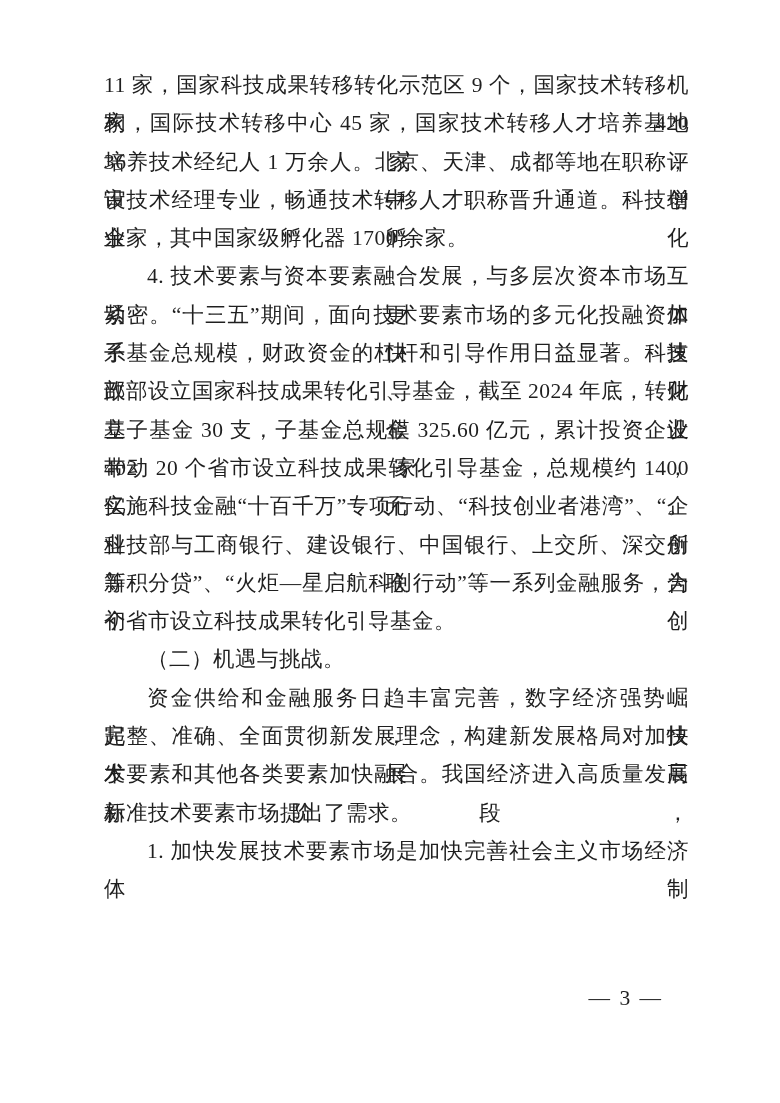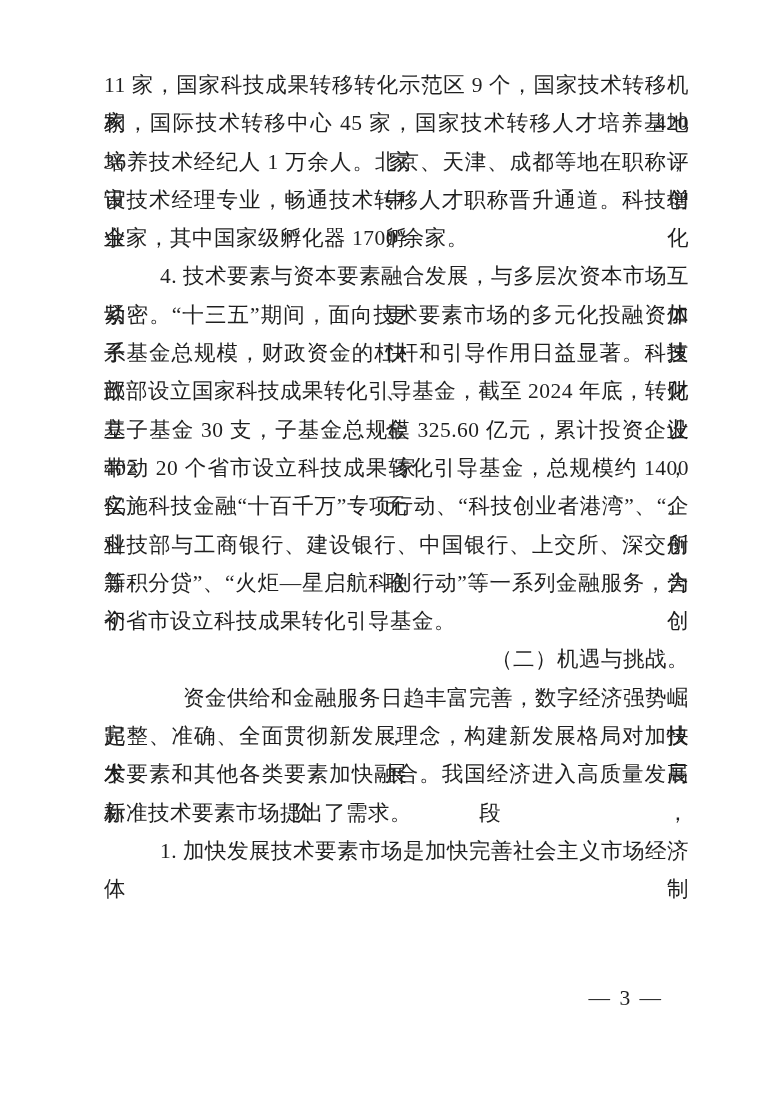--- a/index.html
+++ b/index.html
@@ -31,21 +31,20 @@
     overflow: visible;
     margin-left: 12px;
   }
   .line.fill {
     white-space: normal;
     text-align: justify;
     text-align-last: justify;
   }
   .line.indent {
     text-indent: 2em;
-    text-align: right;
   }
   .footer {
     position: absolute;
     top: 986px;
     right: 117px;
     font-size: 21.5px;
     line-height: 24px;
     letter-spacing: 2px;
     color: #1f1f1f;
   }

